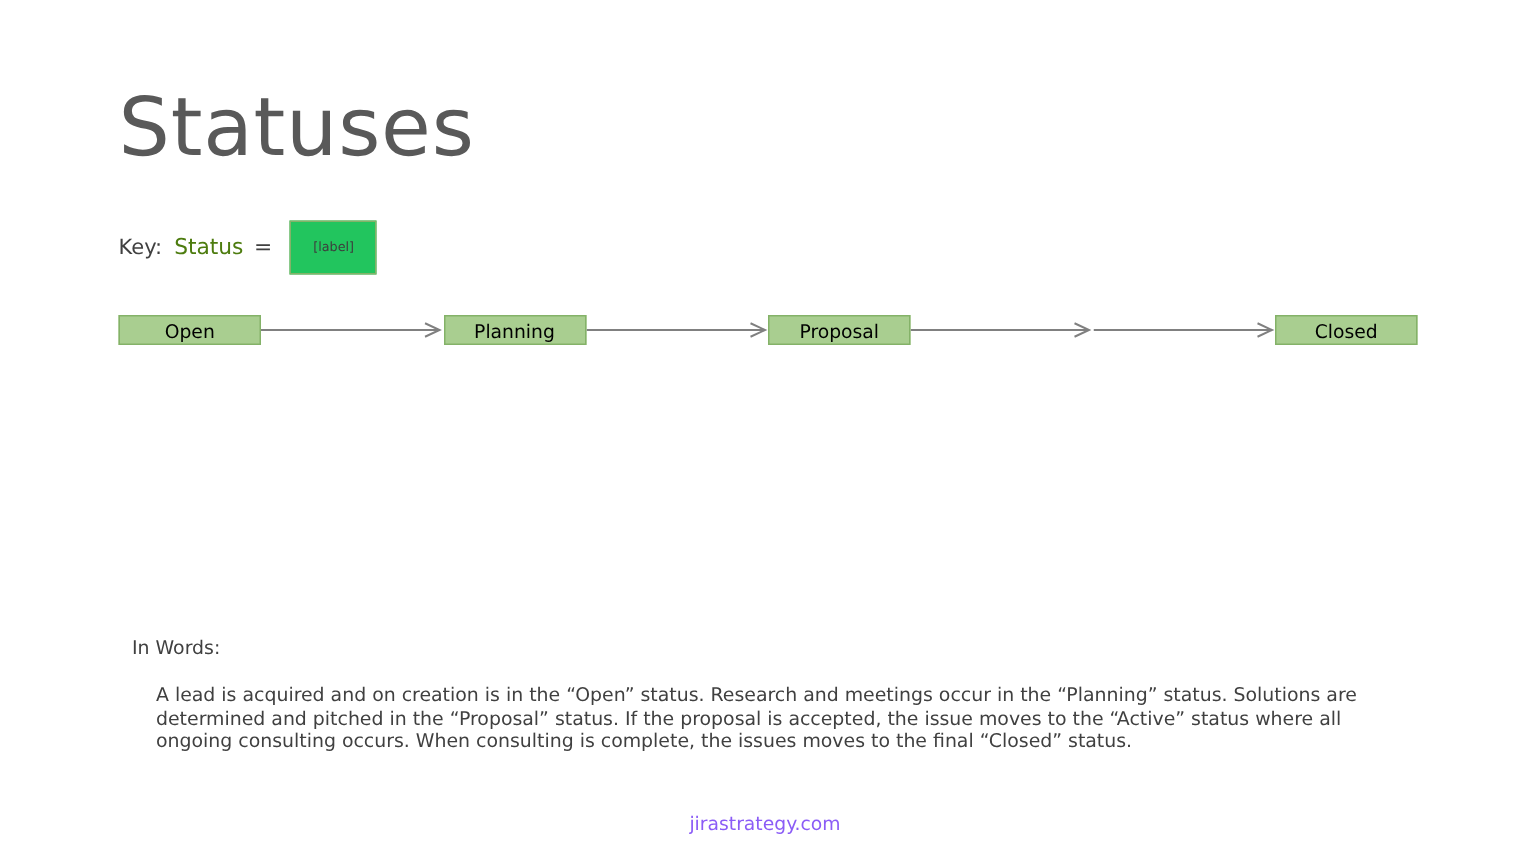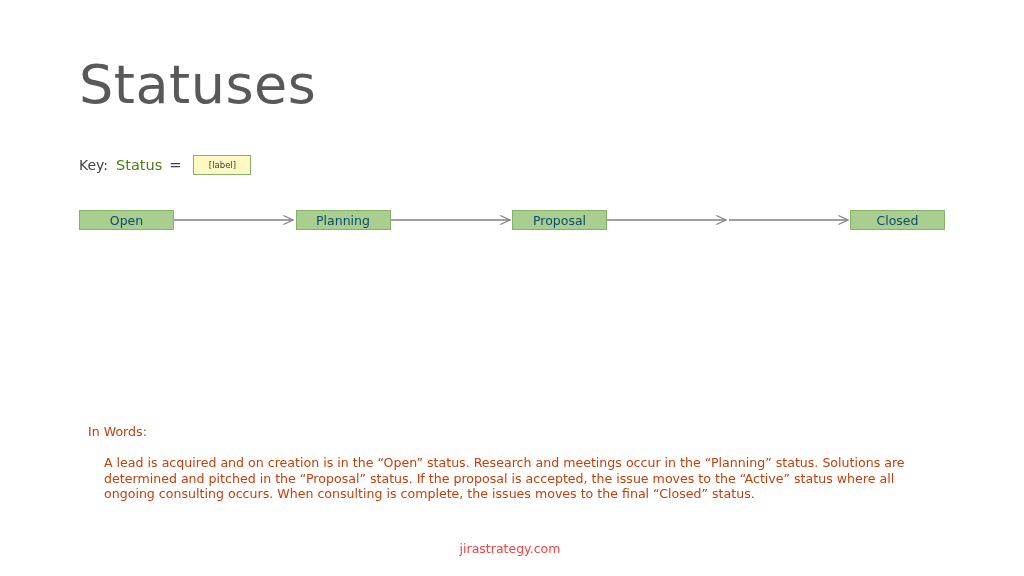--- a/index.html
+++ b/index.html
@@ -55,22 +55,22 @@
     margin-left: 8px;
   }
   .key-eq {
     font-size: 14.5px;
     color: #404040;
     margin-left: 7px;
   }
   .key-box {
     margin-left: 12px;
     width: 58px;
-    height: 20px;
-    background: #fef9c3;
+    height: 36px;
+    background: #22c55e;
     border: 1px solid #84b268;
     display: flex;
     align-items: center;
     justify-content: center;
     font-size: 8.5px;
     color: #3d3d3d;
     box-sizing: border-box;
   }
 
   
@@ -87,21 +87,21 @@
     width: 95px;
     height: 20px;
     flex: 0 0 95px;
     background: #a9ce90;
     border: 1px solid #84b268;
     box-sizing: border-box;
     display: flex;
     align-items: center;
     justify-content: center;
     font-size: 12.5px;
-    color: #0c4a6e;
+    color: #000000;
     white-space: nowrap;
   }
   .connector {
     flex: 1 1 auto;
     height: 14px;
     position: relative;
     min-width: 20px;
   }
   .connector svg {
     display: block;
@@ -109,21 +109,21 @@
     height: 14px;
   }
 
   
   .words-block {
     position: absolute;
     left: 88px;
     top: 424px;
     width: 850px;
     font-size: 12.6px;
-    color: #c2410c;
+    color: #404040;
     line-height: 15.4px;
   }
   .words-heading {
     margin: 0;
     font-size: 12.6px;
     font-weight: 400;
     line-height: 15.4px;
   }
   .words-body {
     margin: 16px;
@@ -132,21 +132,21 @@
   }
 
   
   .footer {
     position: absolute;
     left: 0;
     right: 4px;
     top: 541px;
     text-align: center;
     font-size: 12.5px;
-    color: #ef4444;
+    color: #8b5cf6;
   }
 </style>
 </head>
 <body>
 
 <div class="slide">
 
   <div class="page-title">Statuses</div>
 
   <div class="key-row">

